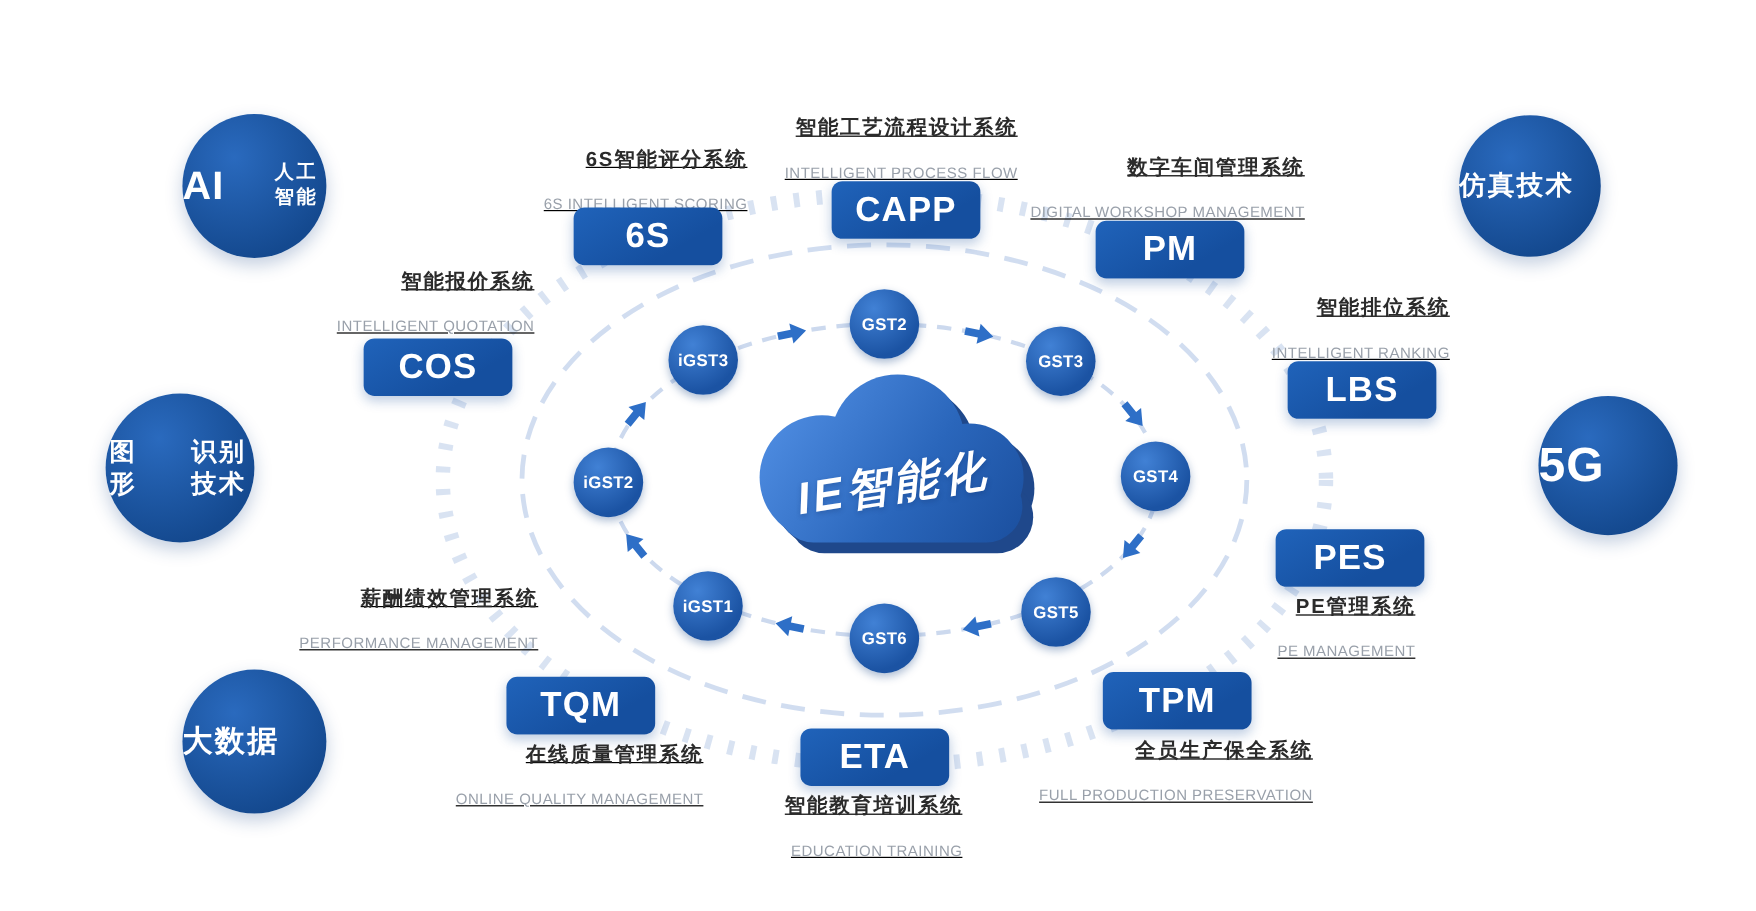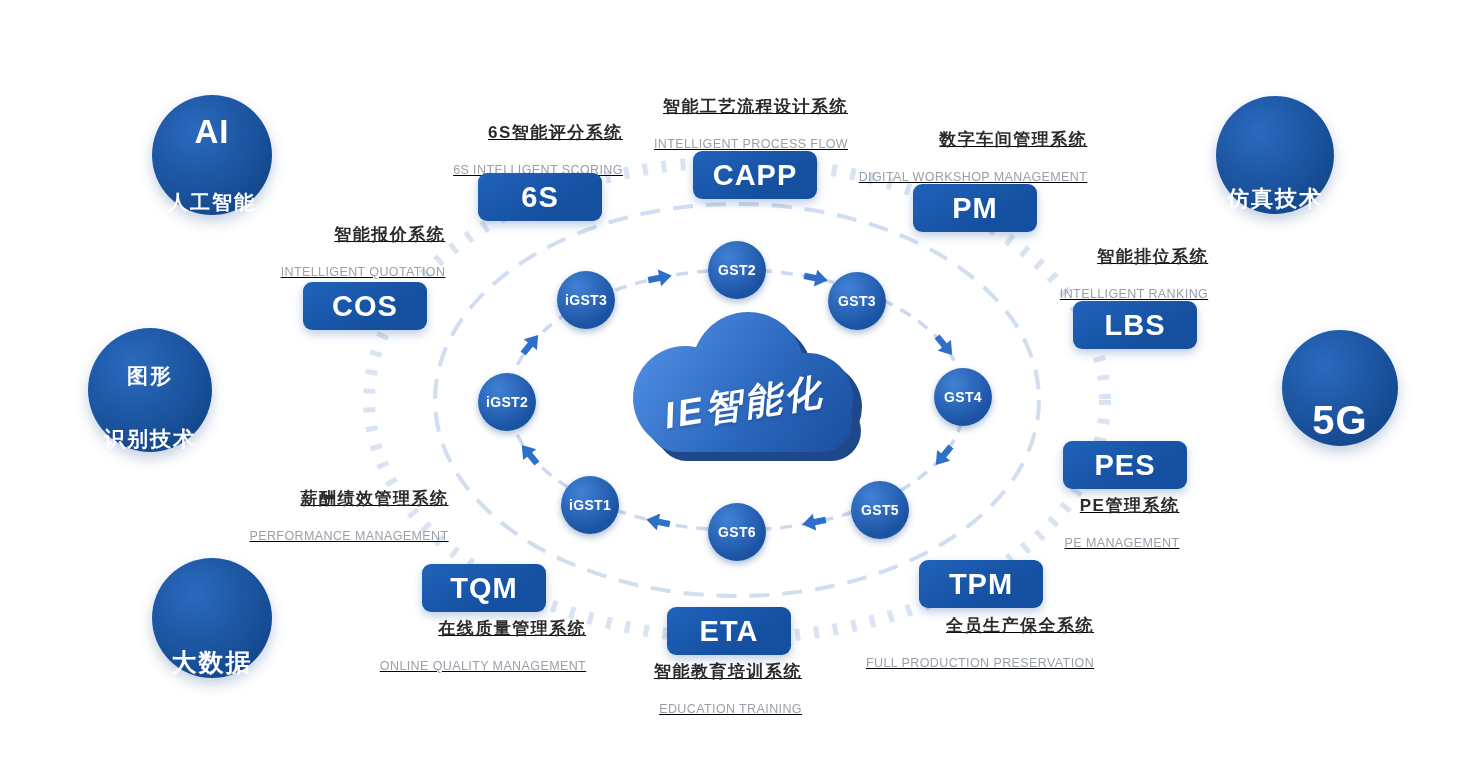--- a/index.html
+++ b/index.html
@@ -4,21 +4,21 @@
 <style>
   html,body{margin:0;padding:0;background:#ffffff;}
   body{font-family:"Liberation Sans","DejaVu Sans",sans-serif;}
   .stage{position:relative;width:1463px;height:759px;overflow:hidden;background:#ffffff;}
   .bg-svg{position:absolute;left:0;top:0;}
   .abs{position:absolute;transform:translate(-50%,-50%);}
   .sys-badge{display:flex;align-items:center;justify-content:center;width:124px;height:48px;border-radius:9px;color:#ffffff;font-weight:bold;font-size:29px;letter-spacing:1px;background:linear-gradient(150deg,#2063ba 0%,#154f9f 70%);box-shadow:0 4px 10px rgba(20,75,150,0.28);}
   .sys-label{text-align:right;white-space:nowrap;text-decoration:underline;}
   .sys-label .zh{font-size:17px;font-weight:bold;color:#2b2b2b;letter-spacing:1.5px;}
   .sys-label .en{font-size:12.5px;color:#99a0aa;margin-top:19px;letter-spacing:0.4px;}
-  .tech{border-radius:50%;display:flex;flex-direction:column;align-items:center;justify-content:flex-end;text-align:center;color:#ffffff;font-weight:bold;background:radial-gradient(circle at 36% 30%,#2a6abe 0%,#14498f 75%);box-shadow:0 6px 14px rgba(18,64,130,0.25);line-height:1.3;gap:35px;}
+  .tech{border-radius:50%;display:flex;flex-direction:row;align-items:center;justify-content:flex-start;text-align:center;color:#ffffff;font-weight:bold;background:radial-gradient(circle at 36% 30%,#2a6abe 0%,#14498f 75%);box-shadow:0 6px 14px rgba(18,64,130,0.25);line-height:1.3;gap:35px;}
   .tech div{letter-spacing:2px;}
   .node{width:58px;height:58px;border-radius:50%;display:flex;align-items:center;justify-content:center;color:#ffffff;font-weight:bold;font-size:14px;letter-spacing:0.3px;background:radial-gradient(circle at 35% 28%,#4181d5 0%,#1b53a3 70%);box-shadow:0 3px 7px rgba(18,64,130,0.35);}
   .cloud-label{position:absolute;transform:translate(-50%,-50%) rotate(-9deg);color:#ffffff;font-size:37px;font-weight:bold;font-style:italic;letter-spacing:3px;white-space:nowrap;text-shadow:0 2px 4px rgba(10,40,90,0.25);}
 </style>
 </head>
 <body>
 
 <div class="stage">
 
   <svg class="bg-svg" width="1463" height="759" viewBox="0 0 1463 759">
@@ -62,21 +62,21 @@
         <rect x="648" y="392" width="204" height="60" rx="30"></rect>
       </g>
     </g>
   </svg>
 
   <div class="cloud-label" style="left:744px;top:404px">IE智能化</div>
 
   <div class="abs node" style="left:737px;top:270px">
       <span>GST2</span>
     </div>
-  <div class="abs node" style="left:857px;top:301px">
+  <div class="abs node" style="left:884px;top:301px">
       <span>GST3</span>
     </div>
   <div class="abs node" style="left:963px;top:397px">
       <span>GST4</span>
     </div>
   <div class="abs node" style="left:880px;top:510px">
       <span>GST5</span>
     </div>
   <div class="abs node" style="left:737px;top:532px">
       <span>GST6</span>
@@ -163,21 +163,21 @@
   <div class="abs sys-badge" style="left:981px;top:584px">
       <span>TPM</span>
     </div>
   <div class="abs sys-label" style="left:980px;top:642px">
     <div class="zh">全员生产保全系统</div>
     <div class="en">FULL PRODUCTION PRESERVATION</div>
   </div>
 
   <div class="abs tech" style="left:212px;top:155px;width:120px;height:120px">
     <div style="font-size:33px;letter-spacing:1px">AI</div>
-    <div style="font-size:20px">人工智能</div>
+    <div style="font-size:16px">人工智能</div>
   </div>
 
   <div class="abs tech" style="left:1275px;top:155px;width:118px;height:118px">
     <div style="font-size:22px">仿真技术</div>
   </div>
 
   <div class="abs tech" style="left:150px;top:390px;width:124px;height:124px">
     <div style="font-size:21px">图形</div>
     <div style="font-size:21px">识别技术</div>
   </div>

